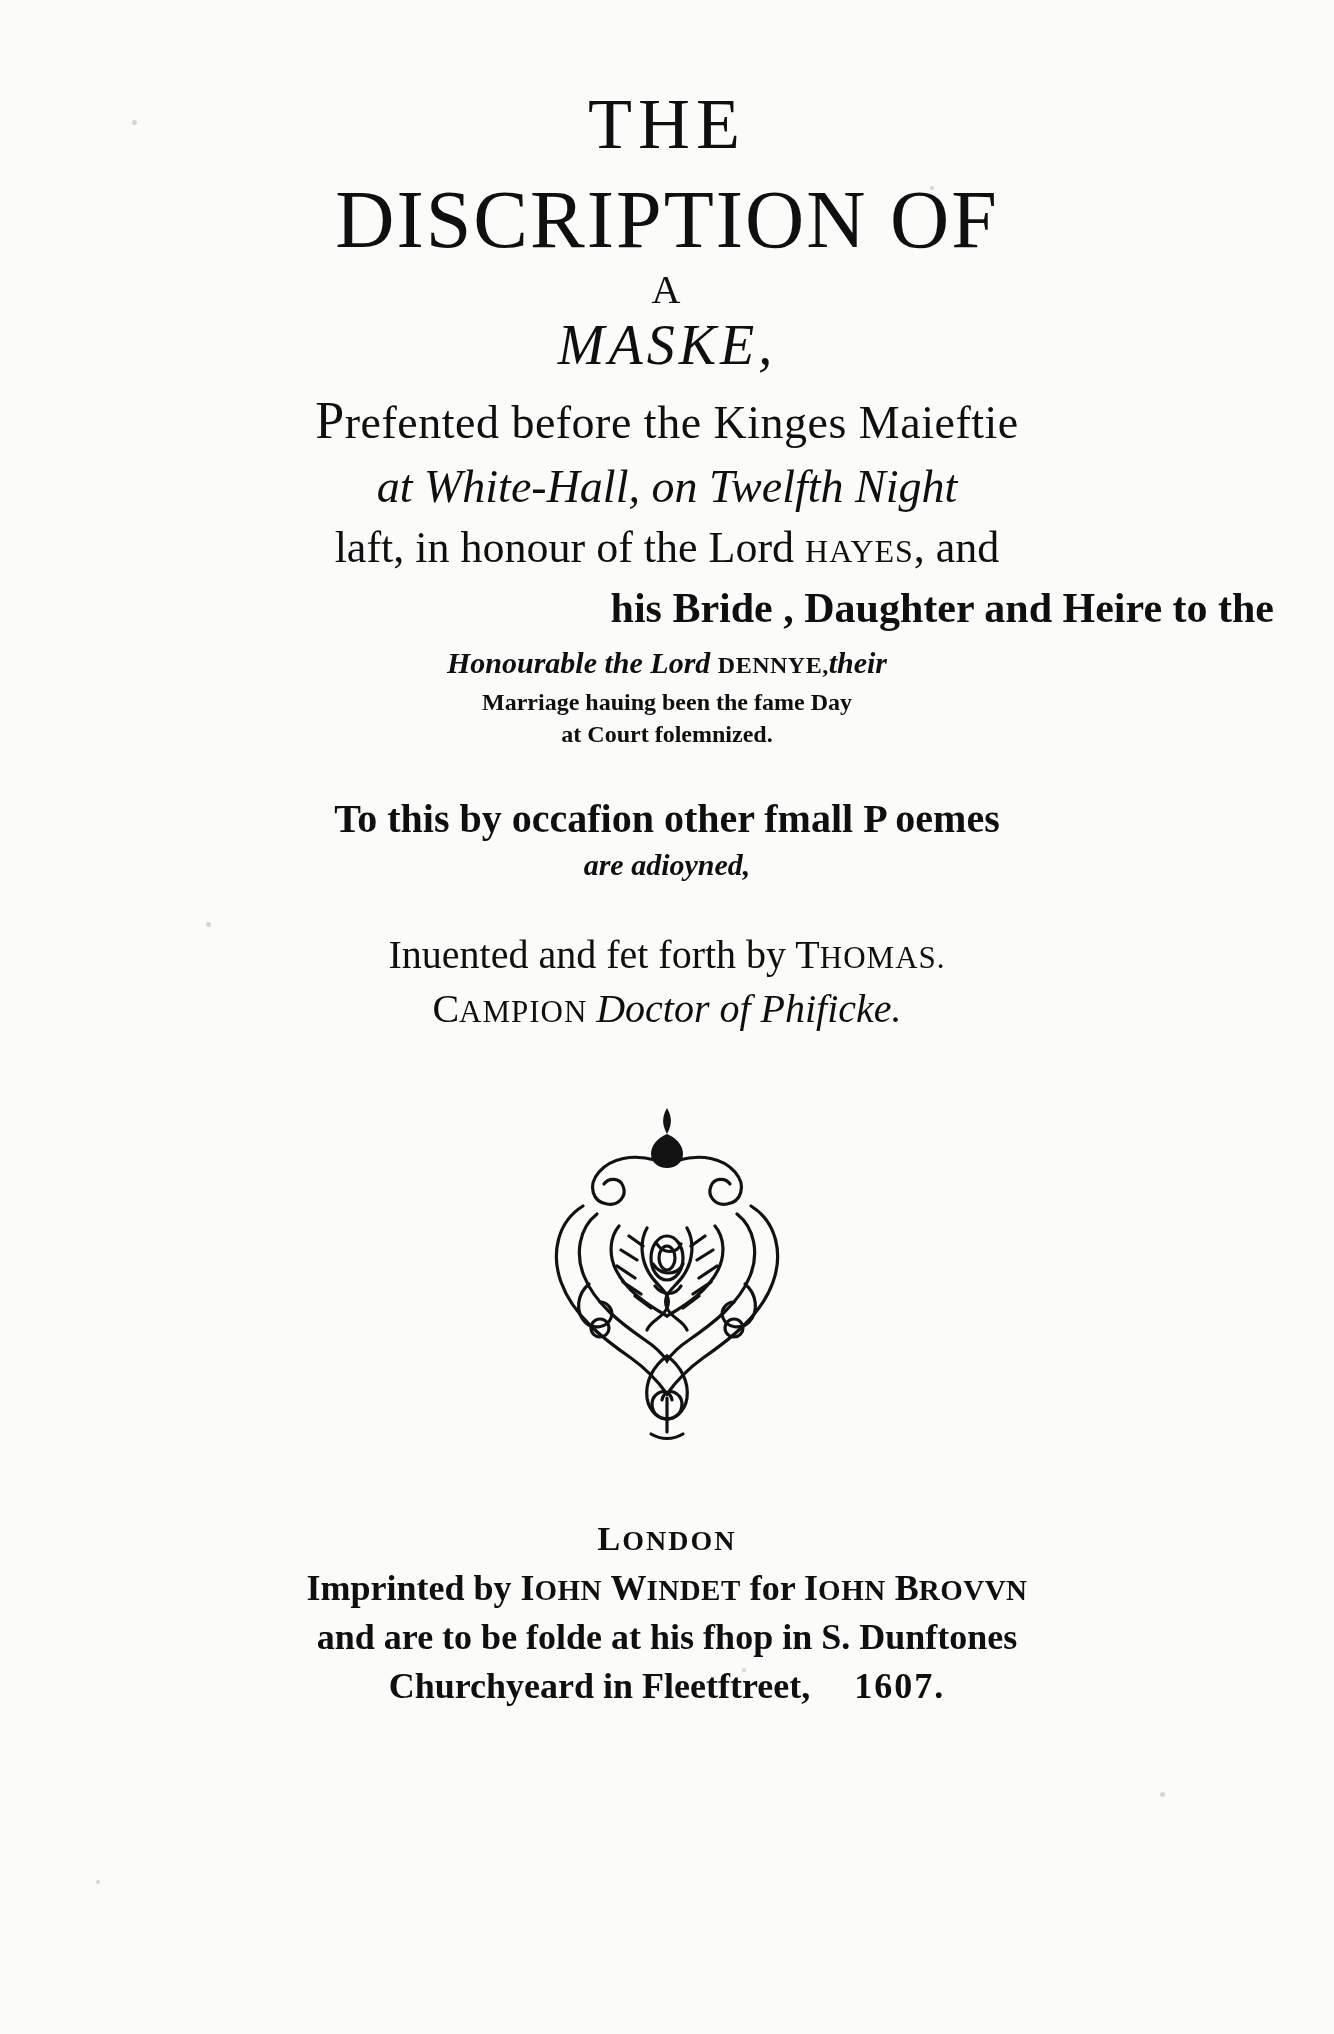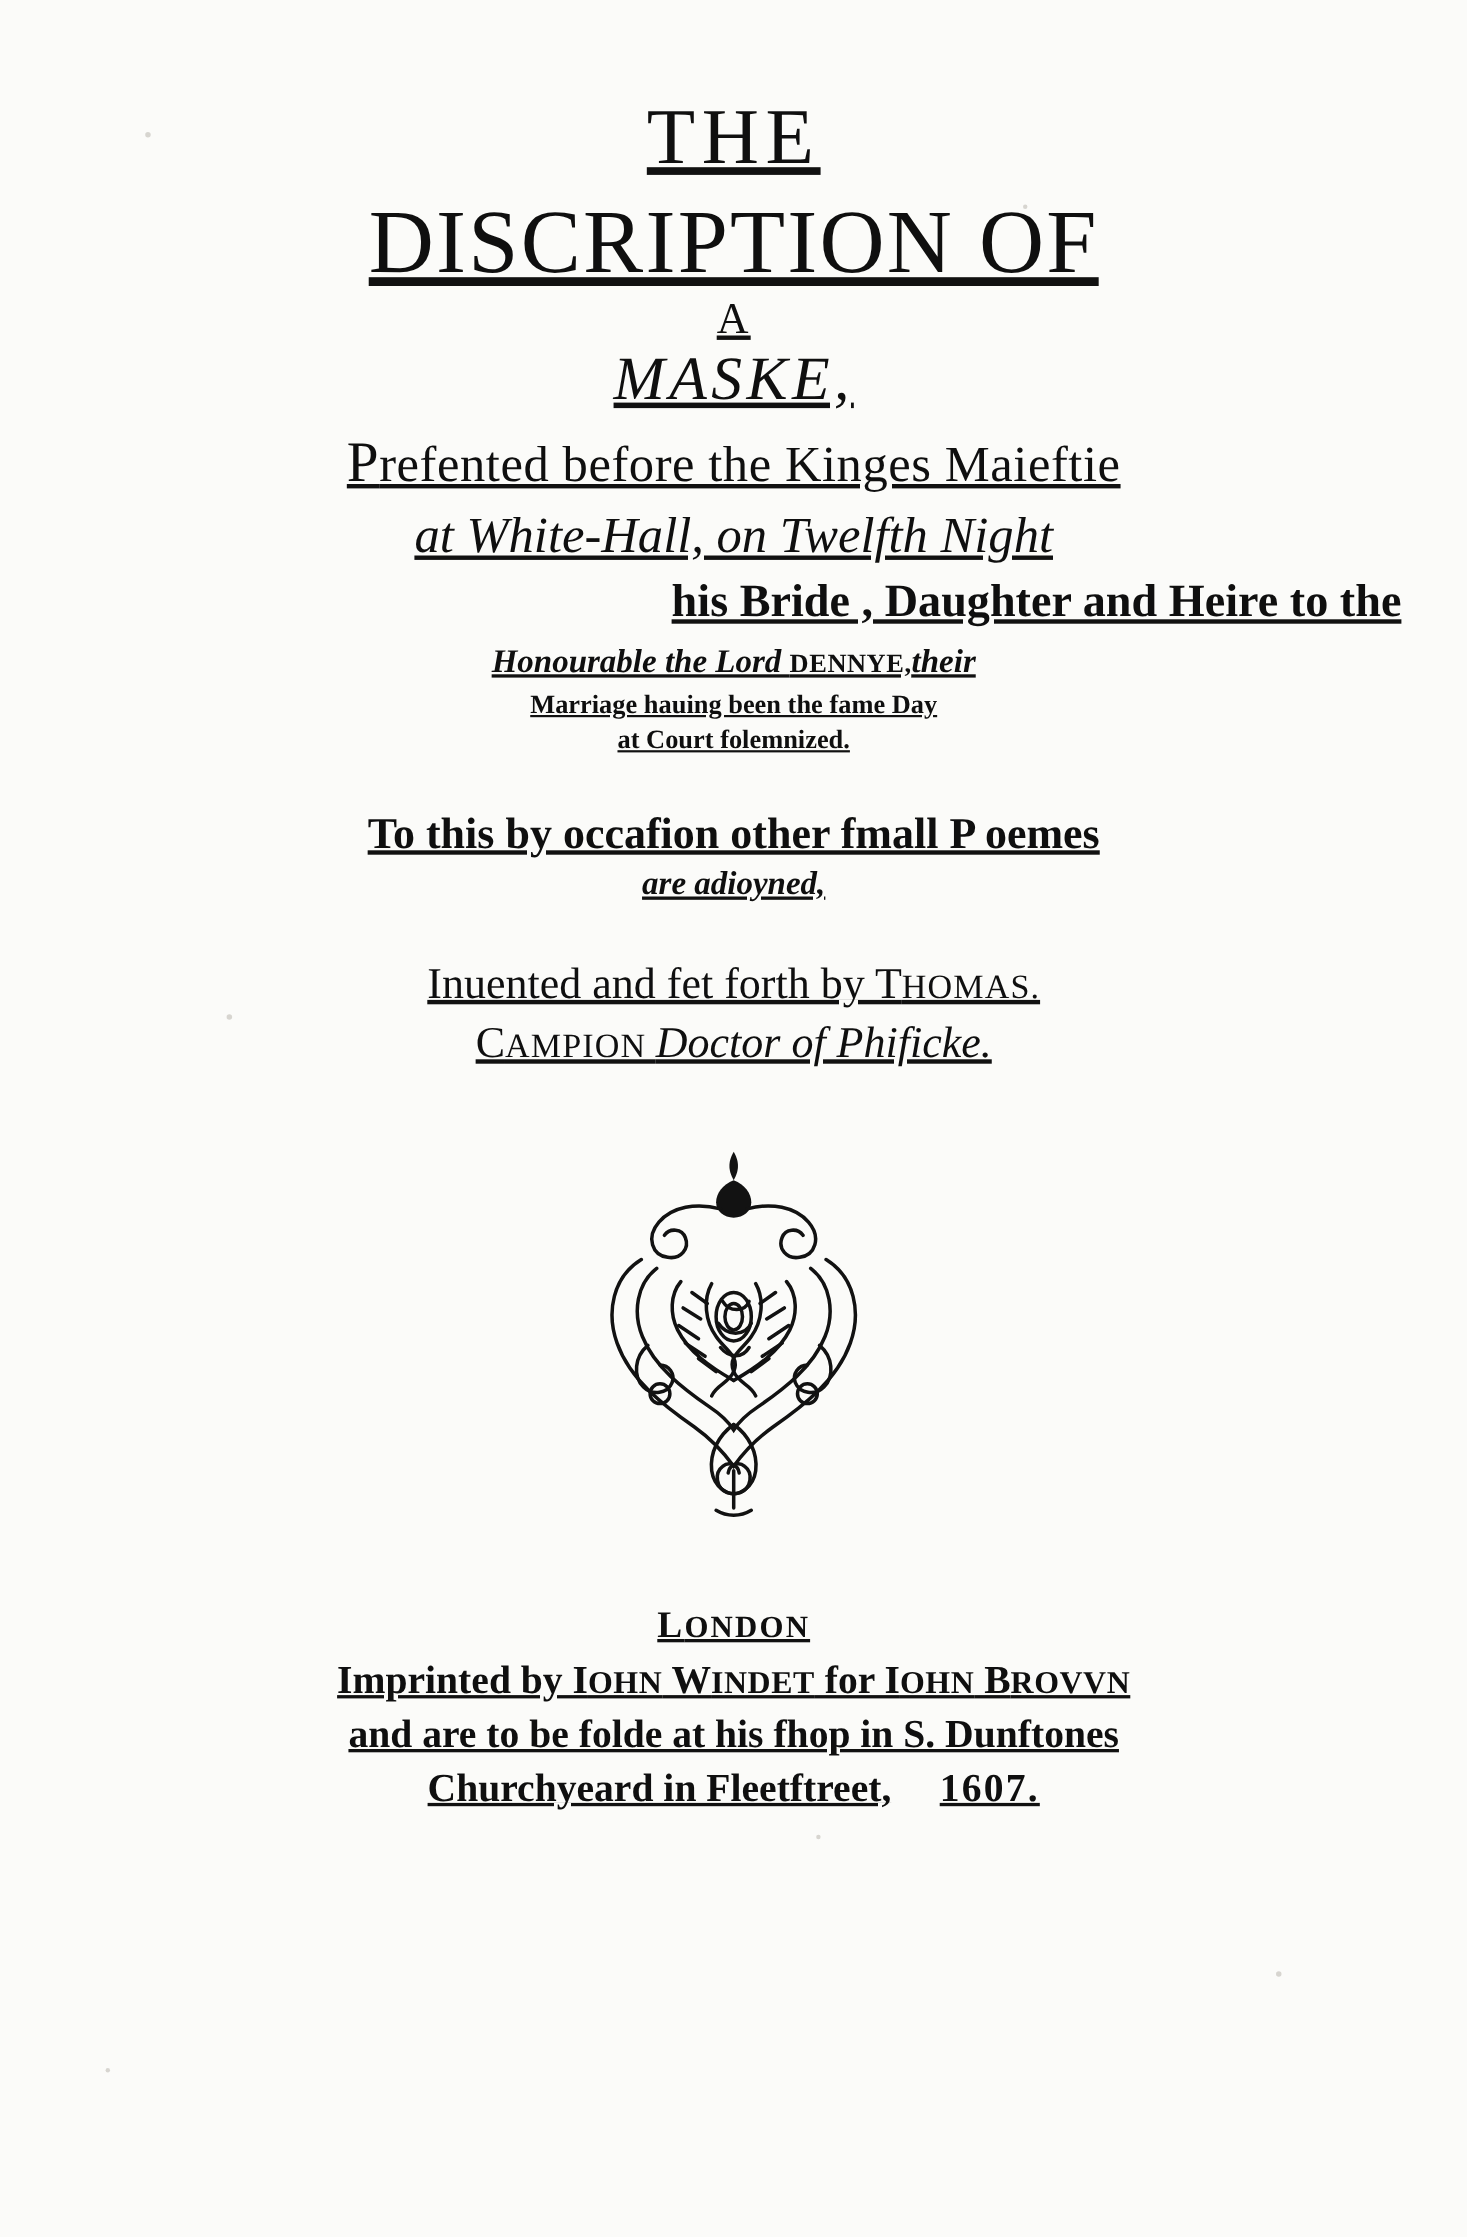--- a/index.html
+++ b/index.html
@@ -21,21 +21,20 @@
     background: #fbfbf9;
     padding: 0;
   }
   .sheet {
     position: absolute;
     left: 60px;
     top: 0;
     width: 1214px;
     height: 1782px;
     text-align: center;
-    text-decoration: underline;
   }
   .line {
     display: block;
     width: 100%;
     text-align: center;
     white-space: nowrap;
     color: #0f0f0f;
   }
 
   
@@ -199,20 +198,23 @@
     <div class="line t-discription">DISCRIPTION OF</div>
     <div class="line t-a">A</div>
     <div class="line t-maske">MASKE,</div>
 
     <div class="line t-presented">
       <span class="cap">P</span><span>refented before the Kinges Maieftie</span>
     </div>
 
     <div class="line t-whitehall">at White-Hall, on Twelfth Night</div>
 
+    <div class="line t-last">
+      <span>laft, in honour of the Lord </span><span class="sc">HAYES</span><span>, and</span>
+    </div>
 
     <div class="line t-bride">his Bride ,  Daughter and Heire to  the</div>
 
     <div class="line t-honourable">
       <span class="it">Honourable the Lord </span><span class="sc">DENNYE,</span><span class="it">their</span>
     </div>
 
     <div class="line t-marriage">Marriage hauing been the fame Day</div>
     <div class="line t-court">at Court folemnized.</div>
 

